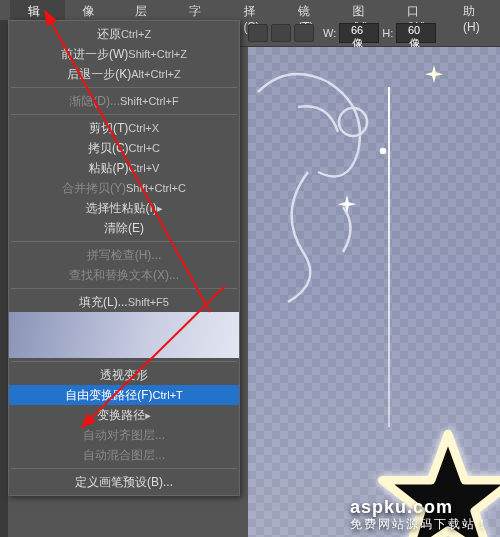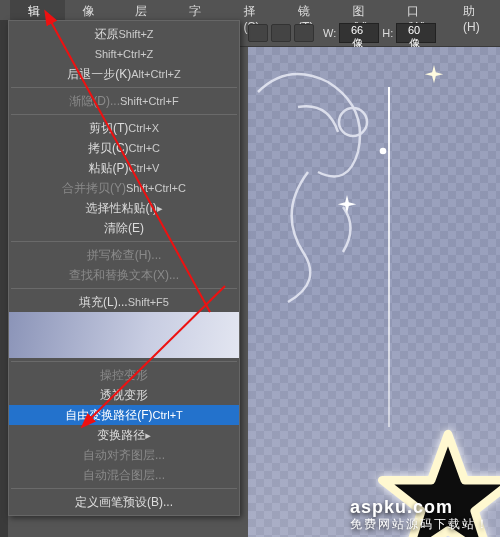--- a/index.html
+++ b/index.html
@@ -85,23 +85,24 @@
         <path d="M50 5 L62 38 L97 38 L69 60 L80 94 L50 74 L20 94 L31 60 L3 38 L38 38 Z" fill="#0d0d0d" stroke="#fff8d0" stroke-width="6" stroke-linejoin="round"></path>
       </svg>
     </div>
   </div>
 </div>
 
 <div class="dropdown">
   <div class="group">
     <div class="item">
         <span>还原</span>
-        <span class="sc">Shift+Z</span>
-      </div>
-    <div class="item">
+        <span class="sc">Ctrl+Z</span>
+      </div>
+    <div class="item">
+        <span>前进一步(W)</span>
         <span class="sc">Shift+Ctrl+Z</span>
       </div>
     <div class="item">
         <span>后退一步(K)</span>
         <span class="sc">Alt+Ctrl+Z</span>
       </div>
   </div>
   <div class="sep"></div>
   <div class="group">
     <div class="item disabled">
@@ -148,23 +149,20 @@
   <div class="sep"></div>
   <div class="group">
     <div class="item">
         <span>填充(L)...</span>
         <span class="sc">Shift+F5</span>
       </div>
     <div class="fade-item"></div>
   </div>
   <div class="sep"></div>
   <div class="group">
-    <div class="item disabled">
-        <span>操控变形</span>
-      </div>
     <div class="item">
         <span>透视变形</span>
       </div>
     <div class="item hi">
         <span>自由变换路径(F)</span>
         <span class="sc">Ctrl+T</span>
       </div>
     <div class="item">
         <span>变换路径</span>
         <span class="sc">▸</span>

